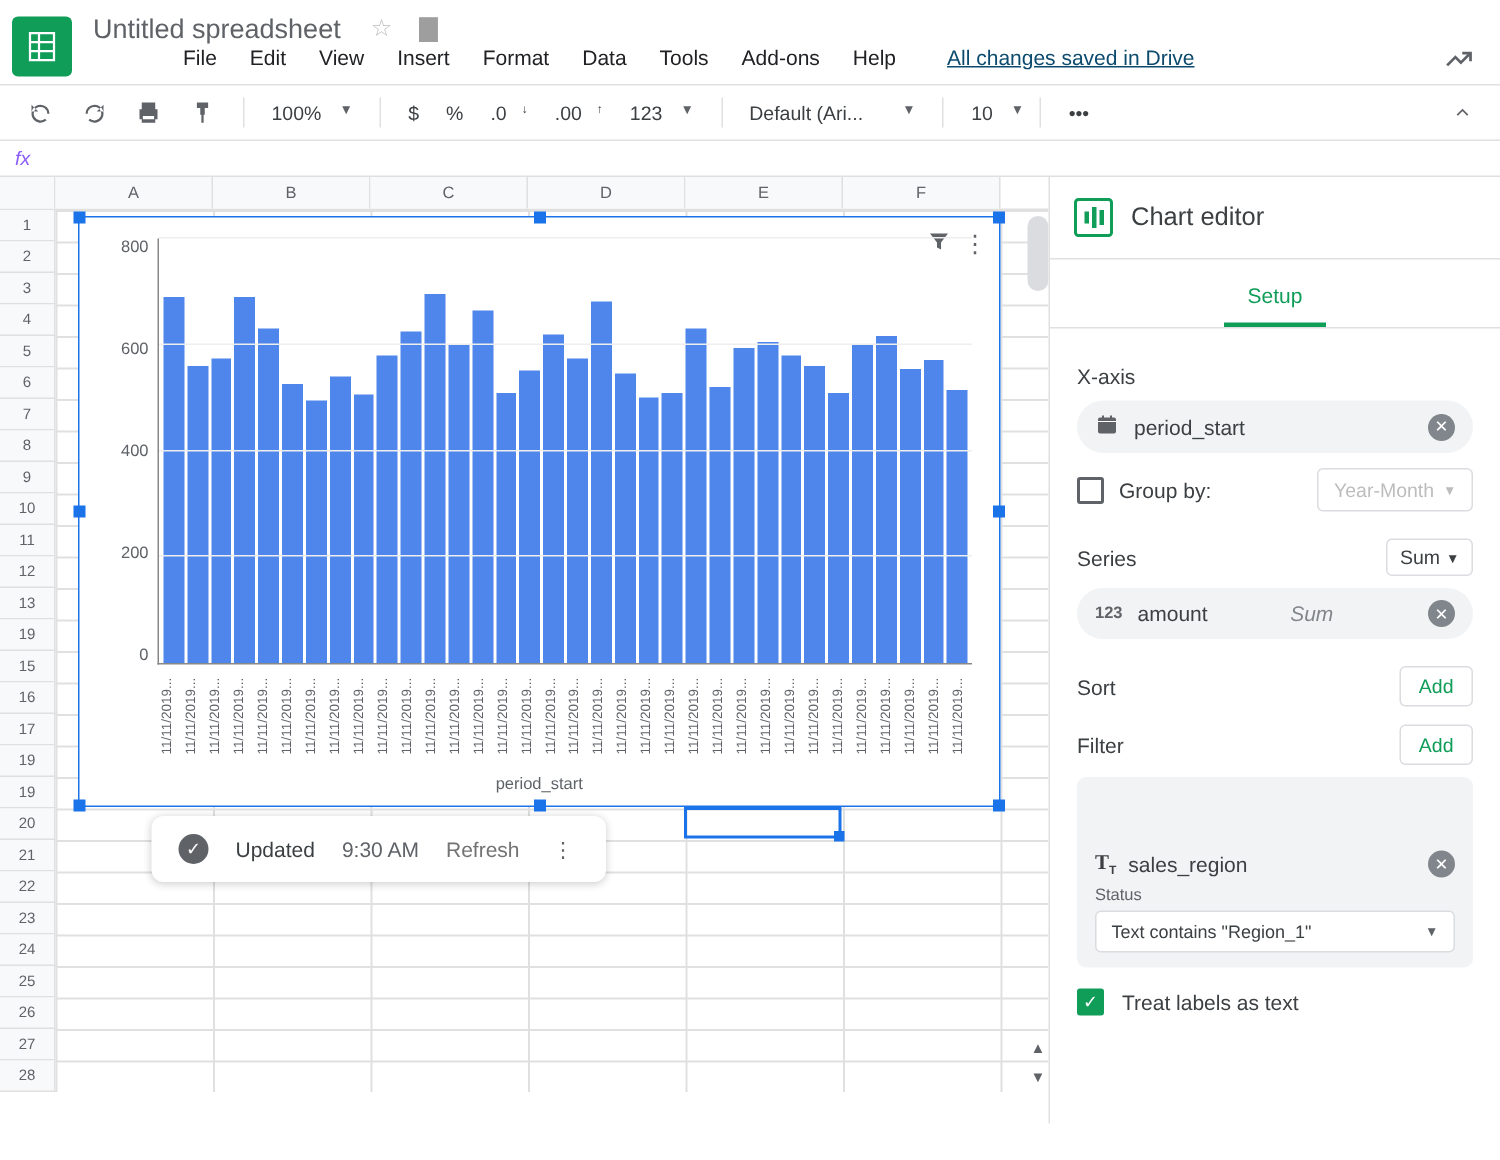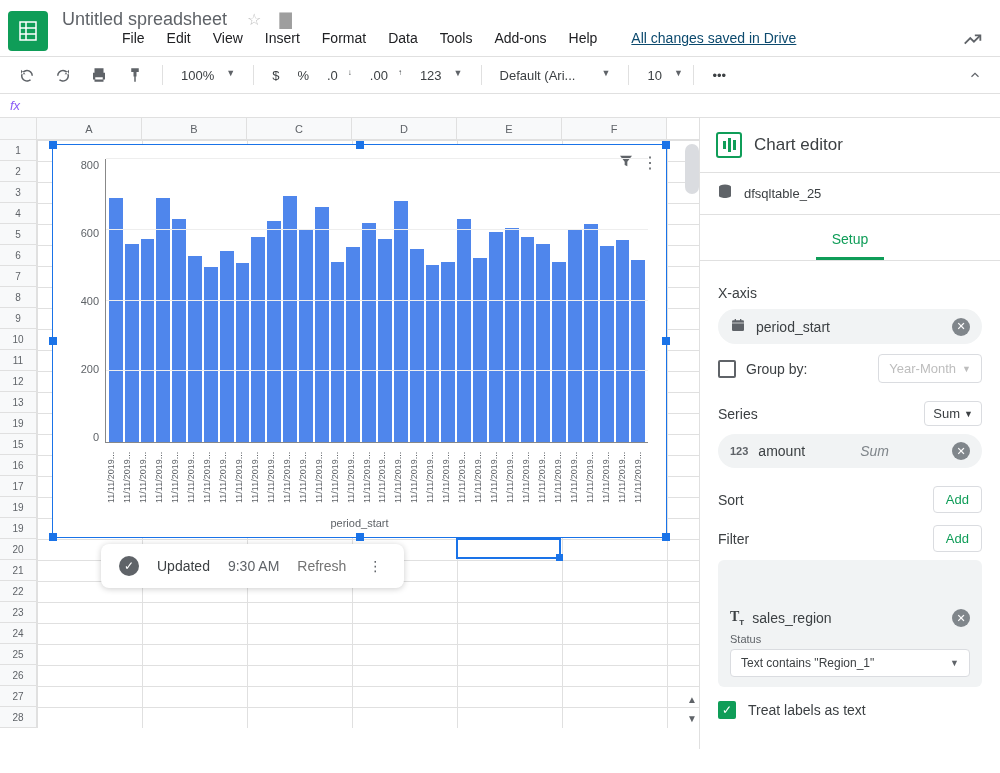--- a/index.html
+++ b/index.html
@@ -377,27 +377,20 @@
 
   <div class="sidebar">
     <div class="side-head">
       <div class="logo">
           <span style="height:8px"></span>
           <span style="height:14px"></span>
           <span style="height:10px"></span>
         </div>
       <span>Chart editor</span>
     </div>
-    <div class="side-src">
-      <span><svg width="18" height="18" viewBox="0 0 24 24" fill="#5f6368">
-            <ellipse cx="12" cy="5" rx="8" ry="3"></ellipse>
-            <path d="M4 5v6c0 1.7 3.6 3 8 3s8-1.3 8-3V5 M4 11v6c0 1.7 3.6 3 8 3s8-1.3 8-3v-6"></path>
-          </svg></span>
-      <span>dfsqltable_25</span>
-    </div>
     <div class="side-tabs">
       <div class="tab">Setup</div>
     </div>
     <div class="side-body">
       <div class="sec-label">X-axis</div>
       <div class="chip">
         <span><svg width="16" height="16" viewBox="0 0 24 24" fill="#5f6368">
               <rect x="3" y="5" width="18" height="16" rx="2"></rect>
               <path d="M3 9h18" stroke="#fff"></path>
               <path d="M8 3v4M16 3v4" stroke="#5f6368" stroke-width="2"></path>

